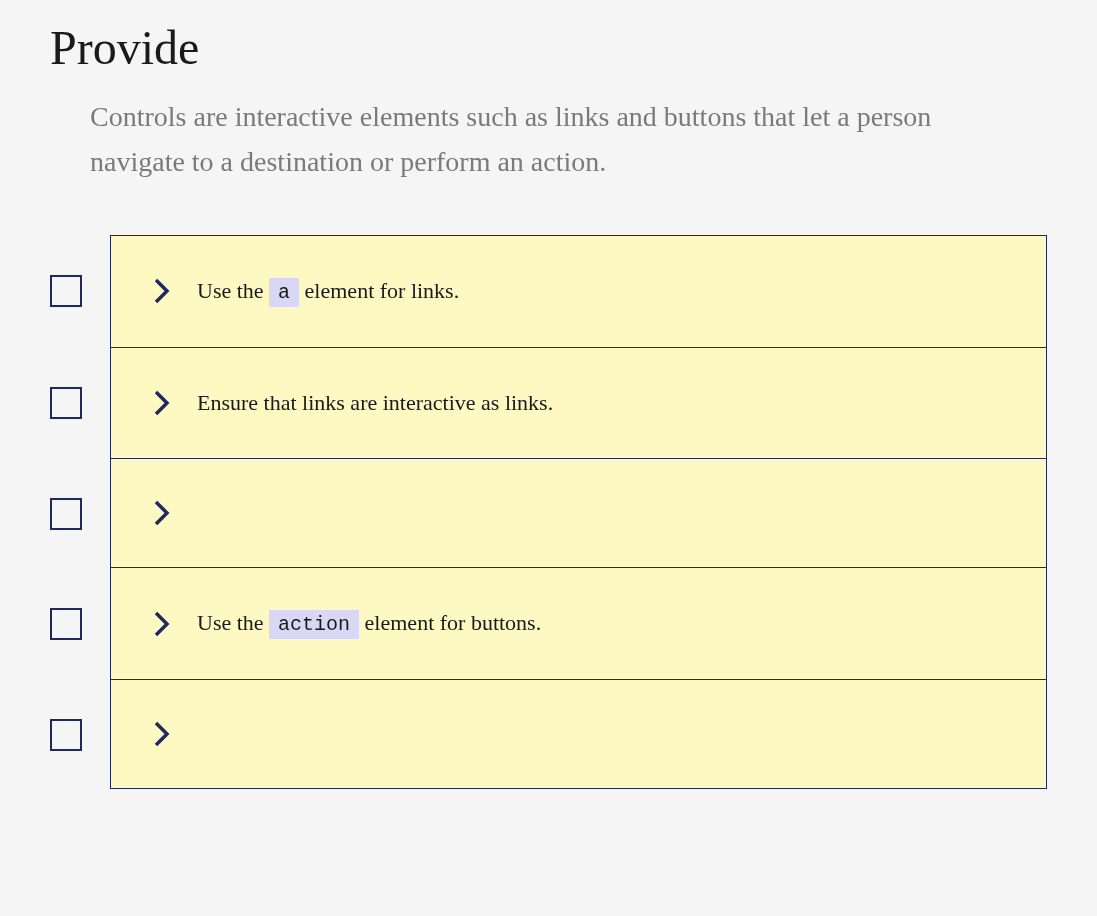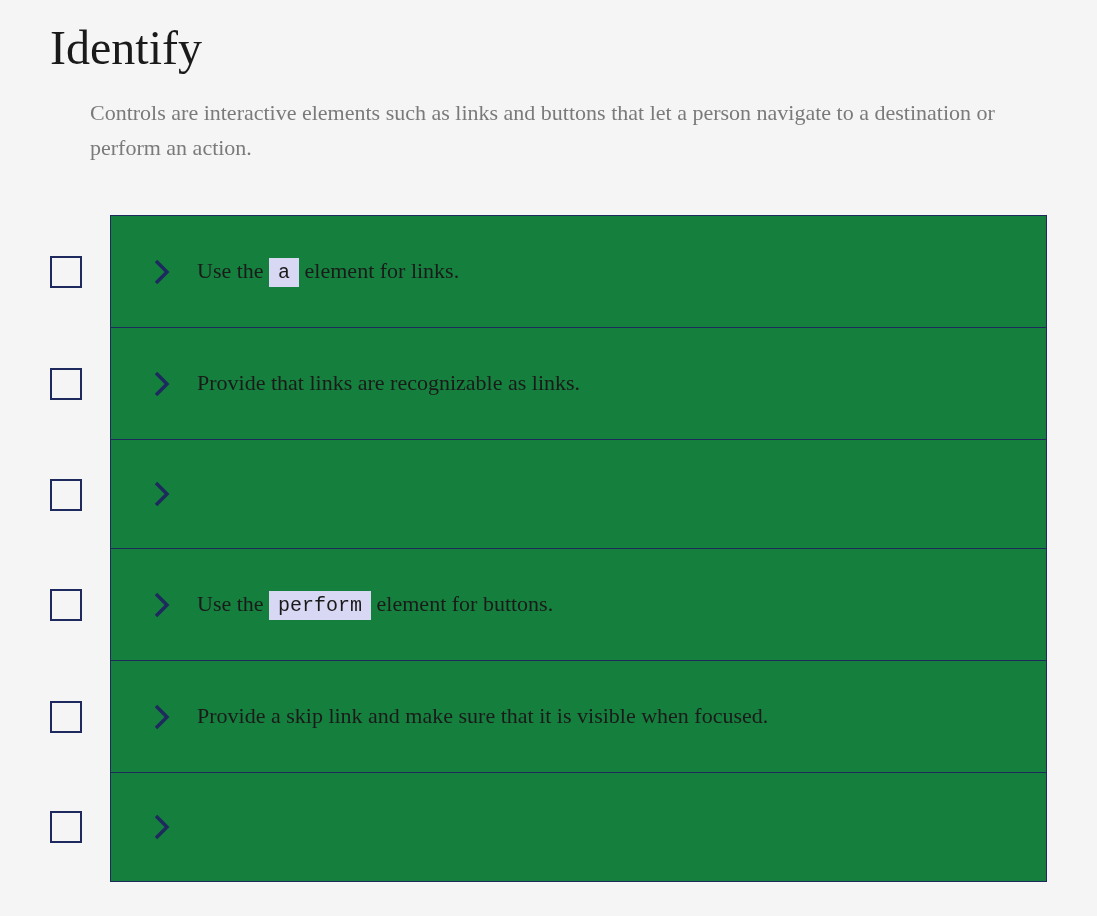--- a/index.html
+++ b/index.html
@@ -14,21 +14,21 @@
       padding: 20px 50px 50px 50px;
       width: 1097px;
     }
     .heading {
       font-size: 48px;
       font-weight: 400;
       margin-bottom: 20px;
       color: #1a1a1a;
     }
     .description {
-      font-size: 22px;
+      font-size: 28px;
       color: #7a7a7a;
       line-height: 1.6;
       max-width: 920px;
       margin-left: 40px;
       margin-bottom: 50px;
     }
     .checklist {
       display: flex;
       flex-direction: column;
     }
@@ -46,21 +46,21 @@
       cursor: pointer;
     }
     .item-card {
       flex: 1;
       border: 1px solid #1e2a5e;
       display: flex;
       align-items: center;
       gap: 26px;
       padding: 40px 42px;
       cursor: pointer;
-      background: #15803d;
+      background: #fef9c3;
     }
     .item-row + .item-row .item-card {
       border-top: none;
     }
     .chevron {
       flex-shrink: 0;
     }
     .chevron svg {
       width: 18px;
       height: 28px;
@@ -81,21 +81,21 @@
     .code {
       font-family: 'Courier New', Consolas, monospace;
       background: #d8d8f5;
       padding: 3px 9px;
       font-size: 20px;
     }
   </style>
 </head>
 <body>
 
-<h1 class="heading">Identify</h1>
+<h1 class="heading">Provide</h1>
 <p class="description">Controls are interactive elements such as links and buttons that let a person navigate to a destination or perform an action.</p>
 
 <div class="checklist">
     <div class="item-row">
       <div class="checkbox"></div>
       <div class="item-card">
         <span class="chevron">
           <svg viewBox="0 0 18 28">
             <path d="M3 3 L14 14 L3 25"></path>
           </svg>
@@ -104,53 +104,42 @@
       </div>
     </div>
     <div class="item-row">
       <div class="checkbox"></div>
       <div class="item-card">
         <span class="chevron">
           <svg viewBox="0 0 18 28">
             <path d="M3 3 L14 14 L3 25"></path>
           </svg>
         </span>
-        <span class="item-text">Provide that links are recognizable as links.</span>
+        <span class="item-text">Ensure that links are interactive as links.</span>
       </div>
     </div>
     <div class="item-row">
       <div class="checkbox"></div>
       <div class="item-card">
         <span class="chevron">
           <svg viewBox="0 0 18 28">
             <path d="M3 3 L14 14 L3 25"></path>
           </svg>
         </span>
       </div>
     </div>
     <div class="item-row">
       <div class="checkbox"></div>
       <div class="item-card">
         <span class="chevron">
           <svg viewBox="0 0 18 28">
             <path d="M3 3 L14 14 L3 25"></path>
           </svg>
         </span>
-        <span class="item-text">Use the <span class="code">perform</span> element for buttons.</span>
-      </div>
-    </div>
-    <div class="item-row">
-      <div class="checkbox"></div>
-      <div class="item-card">
-        <span class="chevron">
-          <svg viewBox="0 0 18 28">
-            <path d="M3 3 L14 14 L3 25"></path>
-          </svg>
-        </span>
-        <span class="item-text">Provide a skip link and make sure that it is visible when focused.</span>
+        <span class="item-text">Use the <span class="code">action</span> element for buttons.</span>
       </div>
     </div>
     <div class="item-row">
       <div class="checkbox"></div>
       <div class="item-card">
         <span class="chevron">
           <svg viewBox="0 0 18 28">
             <path d="M3 3 L14 14 L3 25"></path>
           </svg>
         </span>

